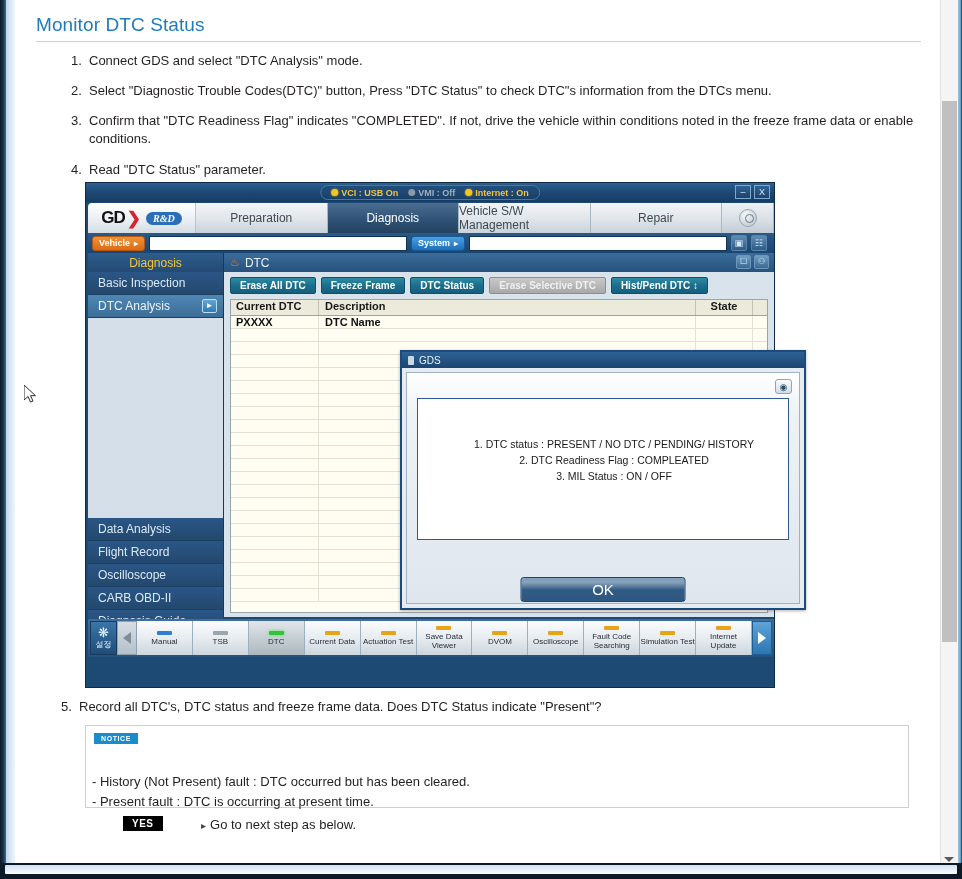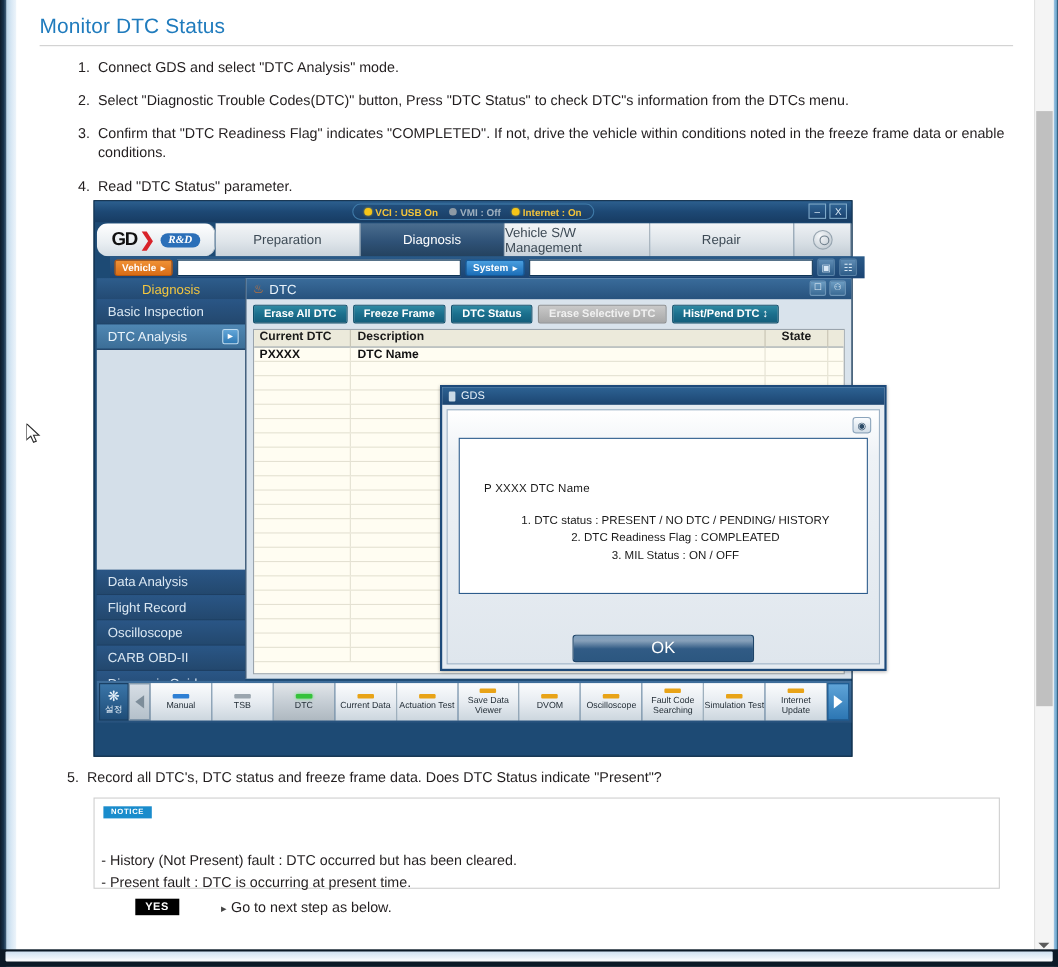--- a/index.html
+++ b/index.html
@@ -93,21 +93,20 @@
   }
 
   
   .gds-tabs { position:absolute; left:2px; top:20px; width:686px; height:30px; display:flex; }
   .brand {
     width:108px; height:30px;
     background:linear-gradient(180deg,#ffffff 0%,#e9eef2 60%,#d4dde4 100%);
     border-top-left-radius:4px;
     display:flex; align-items:center; justify-content:center; gap:5px;
     border-right:1px solid #b9c5ce;
-    border-radius:10px;
   }
   .brand .gd { font-weight:bold; font-size:17px; color:#111; letter-spacing:-1px; font-family:"Liberation Sans",sans-serif; }
   .brand .swoosh { color:#d8232a; font-weight:bold; font-size:17px; margin-left:-3px;}
   .brand .rd {
     background:#2b6fb8; color:#fff; font-style:italic; font-weight:bold;
     font-size:10px; border-radius:9px; padding:1px 7px;font-family:Liberation Serif, serif;
   }
   .tab {
     flex:1; height:30px; display:flex; align-items:center; justify-content:center;
     font-size:12px; color:#3d4a55;
@@ -128,21 +127,21 @@
     border:1px solid #97a5b0;
     position:relative;
   }
   .search-circle:after{
     content:""; position:absolute; left:5px; top:4px; width:7px;height:7px;
     border:1.5px solid #6d7d8a; border-radius:50%;
   }
 
   
   .vsbar {
-    position:absolute; left:14px; top:50px; width:686px; height:20px;
+    position:absolute; left:2px; top:50px; width:686px; height:20px;
     background:linear-gradient(180deg,#2a5a88 0%,#1b4473 100%);
     display:flex; align-items:center; gap:4px; padding:0 4px;
   }
   .pill-btn {
     height:15px; border-radius:3px; font-size:9px; font-weight:bold; color:#fff;
     display:flex; align-items:center; padding:0 6px; white-space:nowrap;
   }
   .pill-btn.vehicle { background:linear-gradient(180deg,#f09236 0%,#d96c16 100%); border:1px solid #b8570d; }
   .pill-btn.system  { background:linear-gradient(180deg,#4a9fe0 0%,#1d6fb8 100%); border:1px solid #155a99; }
   .pill-btn .caret { margin-left:4px; font-size:8px; }
@@ -628,21 +627,20 @@
 
           <div class="gds-modal">
             <div class="modal-bar">
               <span class="dotico"></span>
               <span class="t">GDS</span>
             </div>
             <div class="modal-body">
               <div class="cam-btn">◉</div>
               <div class="info-box">
                 <div class="info-inner">
-                  <div class="code">P XXXX   DTC Name</div>
                   <ol>
                     <li>1. DTC status : PRESENT / NO DTC / PENDING/ HISTORY</li>
                     <li>2. DTC Readiness Flag : COMPLEATED</li>
                     <li>3. MIL Status :  ON / OFF</li>
                   </ol>
                 </div>
               </div>
               <div class="ok-btn">OK</div>
             </div>
           </div>

